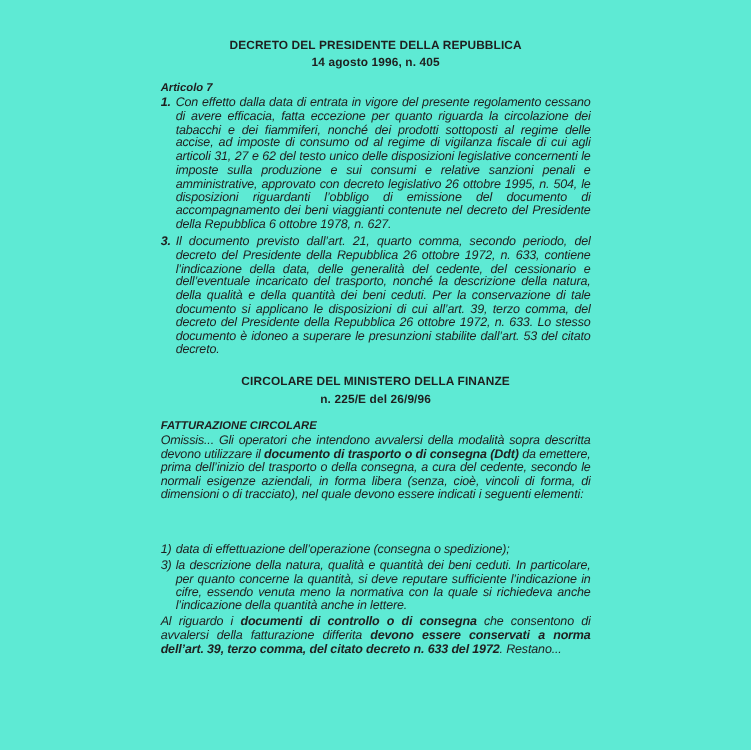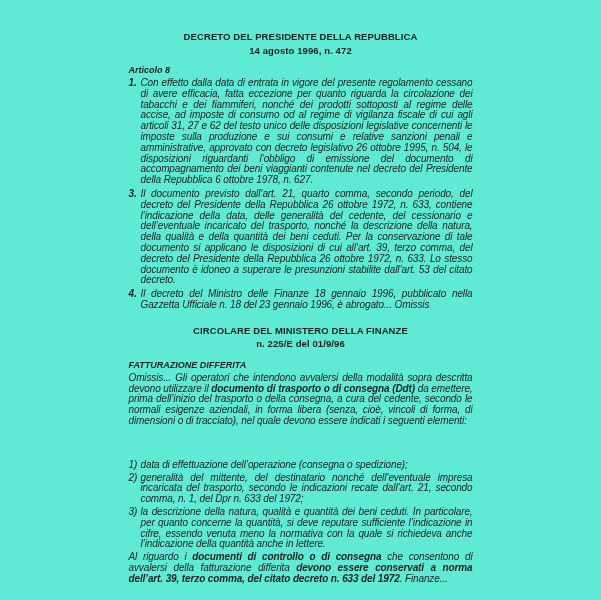--- a/index.html
+++ b/index.html
@@ -61,55 +61,49 @@
   .list-item { margin-bottom: 2px; }
 </style>
 </head>
 <body>
 
 <div class="page">
   <div class="column">
 
     <div class="doc-title decree-title-block">
       <span class="line">DECRETO DEL PRESIDENTE DELLA REPUBBLICA</span>
-      <span class="line">14 agosto 1996, n. 472</span>
+      <span class="line">14 agosto 1996, n. 405</span>
     </div>
 
-    <div class="article-heading">Articolo 8</div>
+    <div class="article-heading">Articolo 7</div>
 
     <div class="decree-paragraphs">
       <p class="body-text para hang">
         <span class="num">1.</span><span>Con effetto dalla data di entrata in vigore del presente regolamento cessano di avere efficacia, fatta eccezione per quanto riguarda la circolazione dei tabacchi e dei fiammiferi, nonché dei prodotti sottoposti al regime delle accise, ad imposte di consumo od al regime di vigilanza fiscale di cui agli articoli 31, 27 e 62 del testo unico delle disposizioni legislative concernenti le imposte sulla produzione e sui consumi e relative sanzioni penali e amministrative, approvato con decreto legislativo 26 ottobre 1995, n. 504, le disposizioni riguardanti l’obbligo di emissione del documento di accompagnamento dei beni viaggianti contenute nel decreto del Presidente della Repubblica 6 ottobre 1978, n. 627.</span>
       </p>
       <p class="body-text para hang">
         <span class="num">3.</span><span>Il documento previsto dall’art. 21, quarto comma, secondo periodo, del decreto del Presidente della Repubblica 26 ottobre 1972, n. 633, contiene l’indicazione della data, delle generalità del cedente, del cessionario e dell’eventuale incaricato del trasporto, nonché la descrizione della natura, della qualità e della quantità dei beni ceduti. Per la conservazione di tale documento si applicano le disposizioni di cui all’art. 39, terzo comma, del decreto del Presidente della Repubblica 26 ottobre 1972, n. 633. Lo stesso documento è idoneo a superare le presunzioni stabilite dall’art. 53 del citato decreto.</span>
       </p>
-      <p class="body-text para hang">
-        <span class="num">4.</span><span>Il decreto del Ministro delle Finanze 18 gennaio 1996, pubblicato nella Gazzetta Ufficiale n. 18 del 23 gennaio 1996, è abrogato... Omissis</span>
-      </p>
     </div>
 
     <div class="doc-title circular-title-block">
       <span class="line">CIRCOLARE DEL MINISTERO DELLA FINANZE</span>
-      <span class="line">n. 225/E del 01/9/96</span>
+      <span class="line">n. 225/E del 26/9/96</span>
     </div>
 
-    <div class="section-heading">FATTURAZIONE DIFFERITA</div>
+    <div class="section-heading">FATTURAZIONE CIRCOLARE</div>
 
     <p class="body-text para"><span>Omissis... Gli operatori che intendono avvalersi della modalità sopra descritta devono utilizzare il </span><span class="bold">documento di trasporto o di consegna (Ddt)</span><span> da emettere, prima dell’inizio del trasporto o della consegna, a cura del cedente, secondo le normali esigenze aziendali, in forma libera (senza, cioè, vincoli di forma, di dimensioni o di tracciato), nel quale devono essere indicati i seguenti elementi:</span></p>
 
     <div class="list-block">
       <p class="body-text list-item hang">
         <span class="num">1)</span><span>data di effettuazione dell’operazione (consegna o spedizione);</span>
       </p>
       <p class="body-text list-item hang">
-        <span class="num">2)</span><span>generalità del mittente, del destinatario nonché dell’eventuale impresa incaricata del trasporto, secondo le indicazioni recate dall’art. 21, secondo comma, n. 1, del Dpr n. 633 del 1972;</span>
-      </p>
-      <p class="body-text list-item hang">
         <span class="num">3)</span><span>la descrizione della natura, qualità e quantità dei beni ceduti. In particolare, per quanto concerne la quantità, si deve reputare sufficiente l’indicazione in cifre, essendo venuta meno la normativa con la quale si richiedeva anche l’indicazione della quantità anche in lettere.</span>
       </p>
     </div>
 
 
-    <p class="body-text para"><span>Al riguardo i </span><span class="bold">documenti di controllo o di consegna</span><span> che consentono di avvalersi della fatturazione differita </span><span class="bold">devono essere conservati a norma dell’art. 39, terzo comma, del citato decreto n. 633 del 1972</span><span>. Finanze...</span></p>
+    <p class="body-text para"><span>Al riguardo i </span><span class="bold">documenti di controllo o di consegna</span><span> che consentono di avvalersi della fatturazione differita </span><span class="bold">devono essere conservati a norma dell’art. 39, terzo comma, del citato decreto n. 633 del 1972</span><span>. Restano...</span></p>
 
   </div>
 </div>
 
 </body></html>

